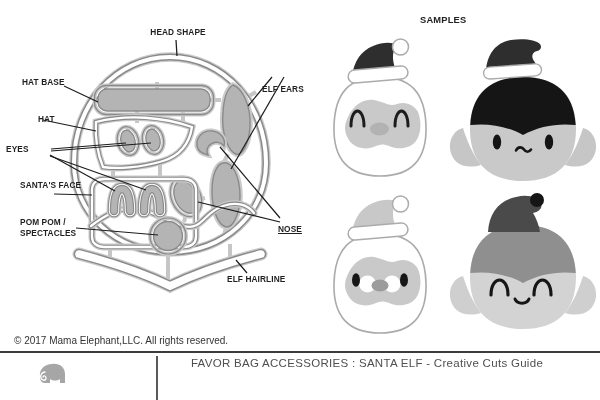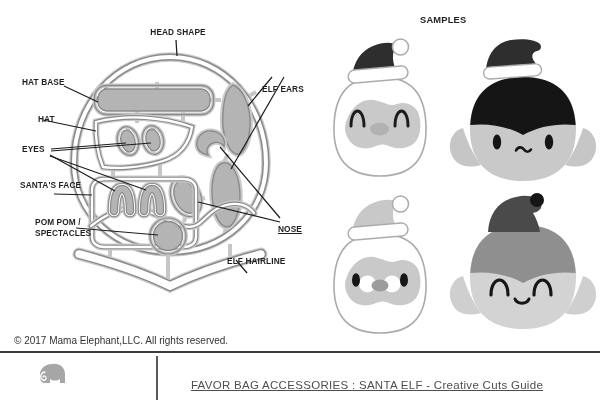--- a/index.html
+++ b/index.html
@@ -11,34 +11,34 @@
          font-family:"Liberation Sans",sans-serif;}
   svg{position:absolute;left:0;top:0;}
   .label{position:absolute;font:700 8.3px/10.5px "Liberation Sans",sans-serif;
          color:var(--ink);letter-spacing:.1px;white-space:nowrap;}
   .label.two{white-space:normal;width:82px;}
   #samples-title{position:absolute;left:420px;top:15px;width:80px;text-align:left;
          font:700 9.3px "Liberation Sans",sans-serif;color:#222;letter-spacing:.2px;}
   #head-shape-label{left:146px;top:27px;width:64px;text-align:center;}
   #hat-base-label{left:22px;top:77px;}
   #hat-label{left:6px;top:114px;margin-left:32px;}
-  #eyes-label{left:22px;top:144px;}
+  #eyes-label{left:6px;top:144px;}
   #santas-face-label{left:20px;top:180px;}
-  #pom-pom-label{left:35px;top:217px;}
+  #pom-pom-label{left:20px;top:217px;}
   #elf-ears-label{left:262px;top:64px;margin-top:20px;}
   #nose-label{left:278px;top:224px;text-decoration:underline;}
-  #elf-hairline-label{left:227px;top:256px;}
+  #elf-hairline-label{left:227px;top:274px;}
   #copyright{position:absolute;left:14px;top:335px;font:400 10px "Liberation Sans",sans-serif;color:#333;}
   #footer-rule{position:absolute;left:0;right:0;top:351px;height:2px;background:var(--rule);}
   #footer-divider{position:absolute;left:156px;top:356px;bottom:0;width:2px;background:#5a5a5a;}
   #brand-logo{position:absolute;left:38px;top:362px;}
   #brand-name{position:absolute;left:70px;top:366px;font:400 13.5px "Liberation Sans",sans-serif;
               color:var(--brand);letter-spacing:2.2px;}
-  #footer-title{position:absolute;left:158px;right:24px;top:379px;text-align:center;
-              font:400 11.5px "Liberation Sans",sans-serif;color:var(--footer-text);letter-spacing:.3px;text-decoration:underline;}
+  #footer-title{position:absolute;left:158px;right:24px;top:357px;text-align:center;
+              font:400 11.5px "Liberation Sans",sans-serif;color:var(--footer-text);letter-spacing:.3px;}
 </style>
 </head>
 <body>
 
 <div id="stage">
 
 <svg width="600" height="400" viewBox="0 0 600 400">
   <defs>
     <path id="santaHead" d="M 380,77 C 349,77 335,93 334,126 C 333,159 348,176 380,176 C 412,176 427,159 426,126 C 425,93 411,77 380,77 Z"></path>
     <path id="santaBeard" d="M 346,122 C 351,107 362,98 374,100 C 385,102 389,107 397,104 C 406,101 414,105 418,112 C 422,122 421,134 416,141 C 410,149 398,150 389,146 C 384,144 380,144 376,146 C 366,151 354,148 349,140 C 345,134 344,128 346,122 Z"></path>

